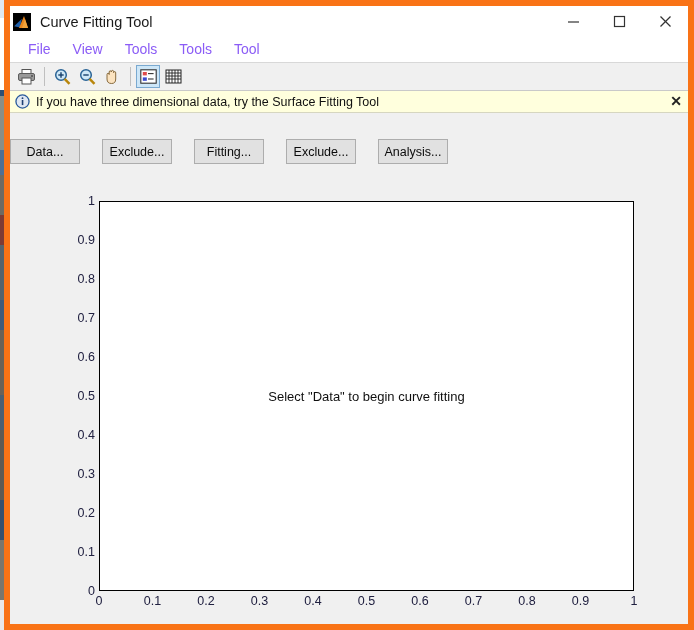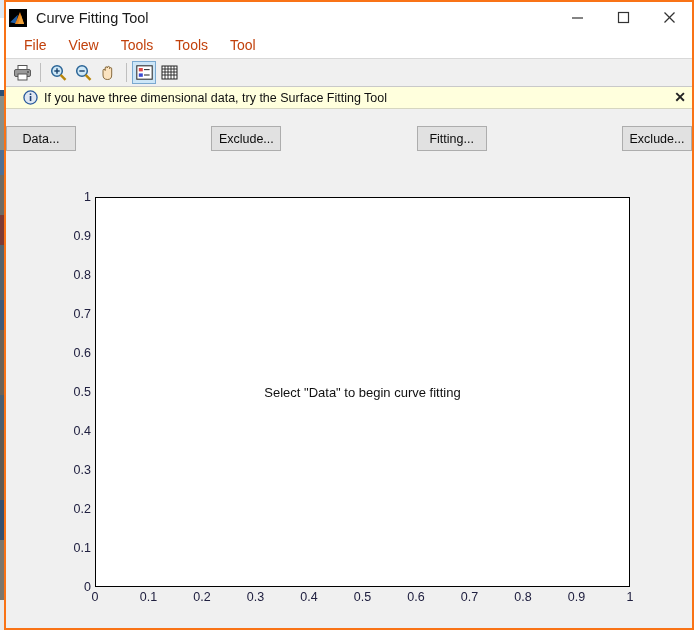--- a/index.html
+++ b/index.html
@@ -40,21 +40,21 @@
     z-index: 0;
   }
 
   
   #app-window {
     position: absolute;
     left: 4px; top: 0;
     width: 690px;
     height: 630px;
     background: #ffffff;
-    border: 2px solid #f97316;
+    border: 6px solid #f97316;
     box-sizing: border-box;
     z-index: 2;
     overflow: hidden;
   }
 
   
   #title-bar {
     position: relative;
     height: 31px;
     background: #ffffff;
@@ -119,21 +119,21 @@
   
   #menu-bar {
     height: 25px;
     background: #ffffff;
     display: flex;
     align-items: center;
     padding-left: 7px;
   }
   .menu-item {
     font-size: 14px;
-    color: #c2410c;
+    color: #8b5cf6;
     padding: 2px 11px 3px 11px;
     white-space: nowrap;
   }
 
   
   #toolbar {
     height: 27px;
     background: #f0f0f0;
     border-top: 1px solid #d8d8d8;
     border-bottom: 1px solid #c9c9c9;
@@ -161,21 +161,20 @@
   }
 
   
   #info-bar {
     height: 21px;
     background: #ffffdd;
     border-bottom: 1px solid #d6d6c0;
     display: flex;
     align-items: center;
     position: relative;
-    padding-left: 12px;
   }
   #info-icon {
     width: 15px; height: 15px;
     margin-left: 5px;
     flex: none;
   }
   #info-text {
     margin-left: 6px;
     font-size: 12.5px;
     color: #101010;
@@ -194,24 +193,24 @@
 
   
   #content {
     position: relative;
     height: 522px;
     background: #f0f0f0;
   }
 
   #button-row {
     position: absolute;
-    left: 0; top: 17px;
+    left: 0; top: 26px;
     width: 100%;
     display: flex;
-    justify-content: space-between;
+    justify-content: flex-start;
     gap: 22px;
   }
   .action-btn {
     width: 70px;
     height: 25px;
     background: #e1e1e1;
     border: 1px solid #adadad;
     font-family: "Liberation Sans", sans-serif;
     font-size: 12.5px;
     color: #0b0b0b;
@@ -437,20 +436,21 @@
     <div id="info-close">✕</div>
   </div>
 
   <div id="content">
 
     <div id="button-row">
       <div class="action-btn">Data...</div>
       <div class="action-btn">Exclude...</div>
       <div class="action-btn">Fitting...</div>
       <div class="action-btn">Exclude...</div>
+      <div class="action-btn">Analysis...</div>
     </div>
 
     <div id="plot-wrap">
       <div id="ytick-area">
           <div class="ytick-label" style="top: 390px;">0</div>
           <div class="ytick-label" style="top: 351px;">0.1</div>
           <div class="ytick-label" style="top: 312px;">0.2</div>
           <div class="ytick-label" style="top: 273px;">0.3</div>
           <div class="ytick-label" style="top: 234px;">0.4</div>
           <div class="ytick-label" style="top: 195px;">0.5</div>

